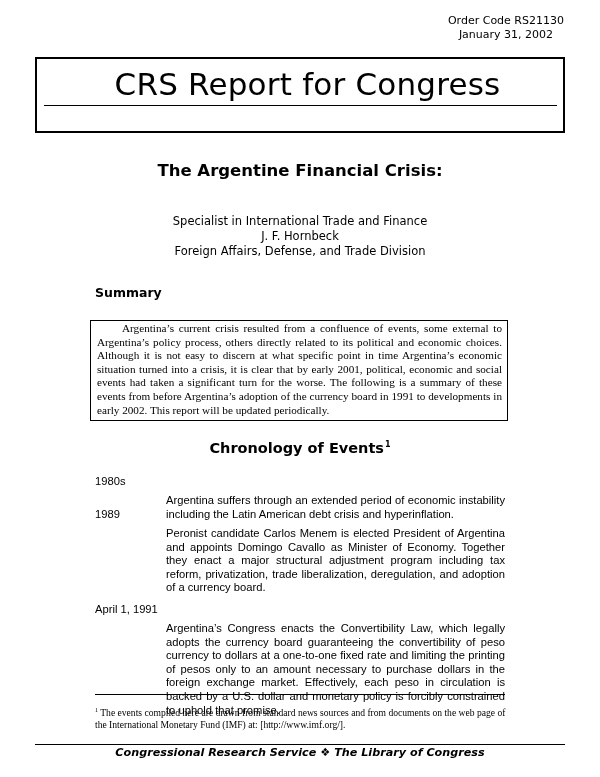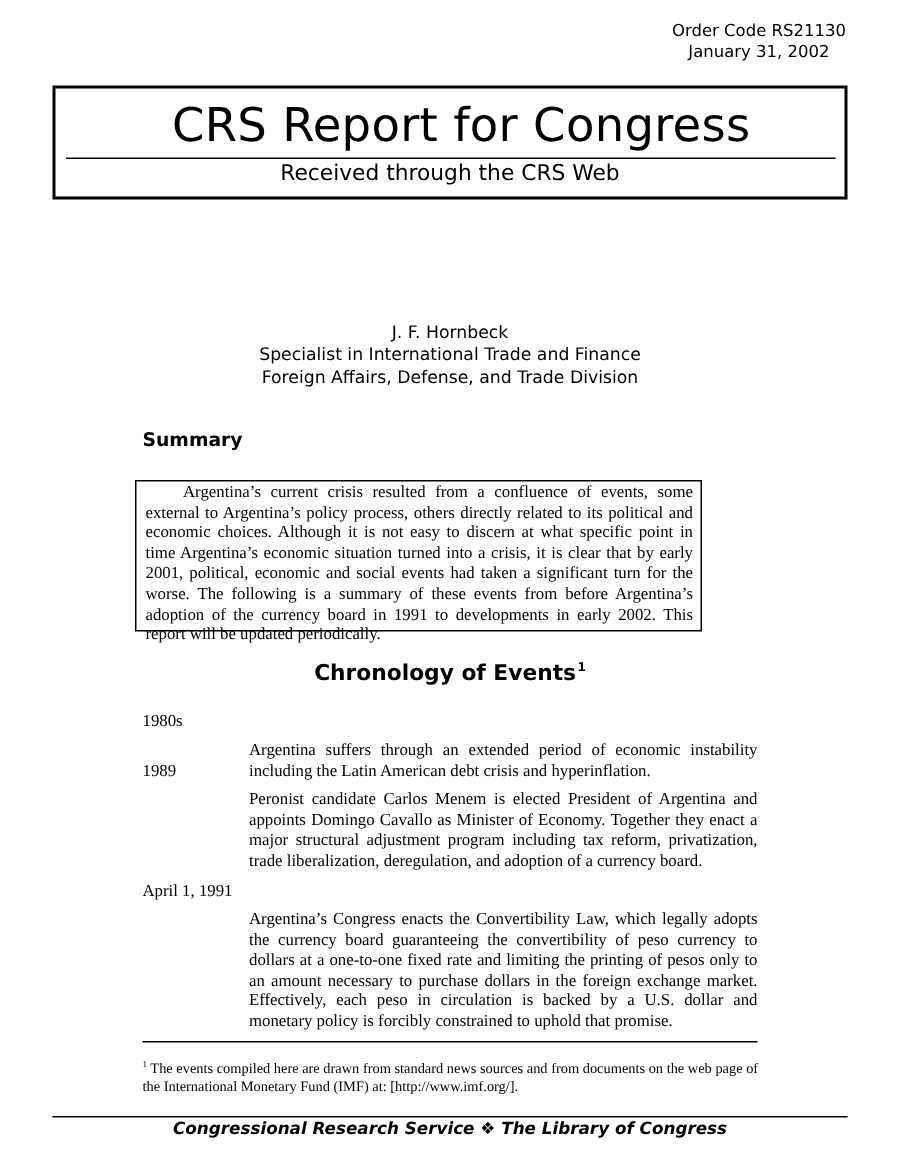--- a/index.html
+++ b/index.html
@@ -34,37 +34,37 @@
   .author-block {
     position: absolute; left: 0; right: 0; top: 214px; text-align: center;
     font-family: "DejaVu Sans", sans-serif; font-size: 11.5px; line-height: 15px;
   }
 
   .summary-heading {
     position: absolute; left: 95px; top: 285px;
     font-family: "DejaVu Sans", sans-serif; font-weight: bold; font-size: 12.5px;
   }
   .summary-box {
-    position: absolute; left: 90px; top: 320px; width: 378px; height: 101px;
+    position: absolute; left: 90px; top: 320px; width: 418px; height: 101px;
     border: 1.5px solid #000; box-sizing: border-box; padding: 1px 5px 0 6px;
   }
   .summary-text {
     font-family: "Liberation Serif", serif; font-size: 11.2px; line-height: 13.6px;
     text-align: justify; text-indent: 25px; margin: 0;
   }
 
   .chron-heading {
     position: absolute; left: 0; right: 0; top: 440px; text-align: center;
     font-family: "DejaVu Sans", sans-serif; font-weight: bold; font-size: 14.5px;
   }
   .chron-heading sup { font-size: 8px; vertical-align: 6px; margin-left: 1px; }
 
   .event {
     position: absolute; left: 95px; width: 410px;
-    font-family: Liberation Serif, serif; font-size: 11.2px; line-height: 13.6px;
+    font-family: Liberation Sans, sans-serif; font-size: 11.2px; line-height: 13.6px;
   }
   .event-date { position: absolute; left: 0; top: 0; width: 70px; }
   .event-desc { margin-left: 71px; text-align: justify; margin-top: 19px; }
 
   .footnote-rule {
     position: absolute; left: 95px; top: 694px; width: 410px; border-top: 1px solid #000;
   }
   .footnote {
     position: absolute; left: 95px; top: 704px; width: 413px;
     font-family: "Liberation Serif", serif; font-size: 9.6px; line-height: 12px;
@@ -83,29 +83,29 @@
 <body>
 
 <div class="order-code">
   <div>Order Code RS21130</div>
   <div>January 31, 2002</div>
 </div>
 
 <div class="masthead">
   <div class="masthead-title">CRS Report for Congress</div>
   <div class="masthead-rule"></div>
-  <div class="masthead-sub">Received through the CRS Web</div>
 </div>
 
 <div class="report-title">
+  <div>The Argentine Financial Crisis:</div>
 </div>
 
 <div class="author-block">
+  <div>Specialist in International Trade and Finance</div>
   <div>J. F. Hornbeck</div>
-  <div>Specialist in International Trade and Finance</div>
   <div>Foreign Affairs, Defense, and Trade Division</div>
 </div>
 
 <div class="summary-heading">Summary</div>
 
 <div class="summary-box">
   <p class="summary-text">Argentina’s current crisis resulted from a confluence of events, some external to Argentina’s policy process, others directly related to its political and economic choices. Although it is not easy to discern at what specific point in time Argentina’s economic situation turned into a crisis, it is clear that by early 2001, political, economic and social events had taken a significant turn for the worse.  The following is a summary of these events from before Argentina’s adoption of the currency board in 1991 to developments in early 2002.  This report will be updated periodically.</p>
 </div>
 
 <div class="chron-heading"><span>Chronology of Events</span><sup>1</sup></div>
@@ -113,21 +113,21 @@
 <div class="event" style="top:475px;">
   <div class="event-date">1980s</div>
   <div class="event-desc">Argentina suffers through an extended period of economic instability including the Latin American debt crisis and hyperinflation.</div>
 </div>
 
 <div class="event" style="top:508px;">
   <div class="event-date">1989</div>
   <div class="event-desc">Peronist candidate Carlos Menem is elected President of Argentina and appoints Domingo Cavallo as Minister of Economy.  Together they enact a major structural adjustment program including tax reform, privatization, trade liberalization, deregulation, and adoption of a currency board.</div>
 </div>
 
-<div class="event" style="top:588px;">
+<div class="event" style="top:603px;">
   <div class="event-date">April 1, 1991</div>
   <div class="event-desc">Argentina’s Congress enacts the Convertibility Law, which legally adopts the currency board guaranteeing the convertibility of peso currency to dollars at a one-to-one fixed rate and limiting the printing of pesos only to an amount necessary to purchase dollars in the foreign exchange market. Effectively, each peso in circulation is backed by a U.S. dollar and monetary policy is forcibly constrained to uphold that promise.</div>
 </div>
 
 <div class="footnote-rule"></div>
 <div class="footnote"><sup>1</sup> <span>The events compiled here are drawn from standard news sources and from documents on the web page of the International Monetary Fund (IMF) at: [http://www.imf.org/].</span></div>
 
 <div class="footer-rule"></div>
 <div class="footer-text">Congressional Research Service ❖ The Library of Congress</div>
 

